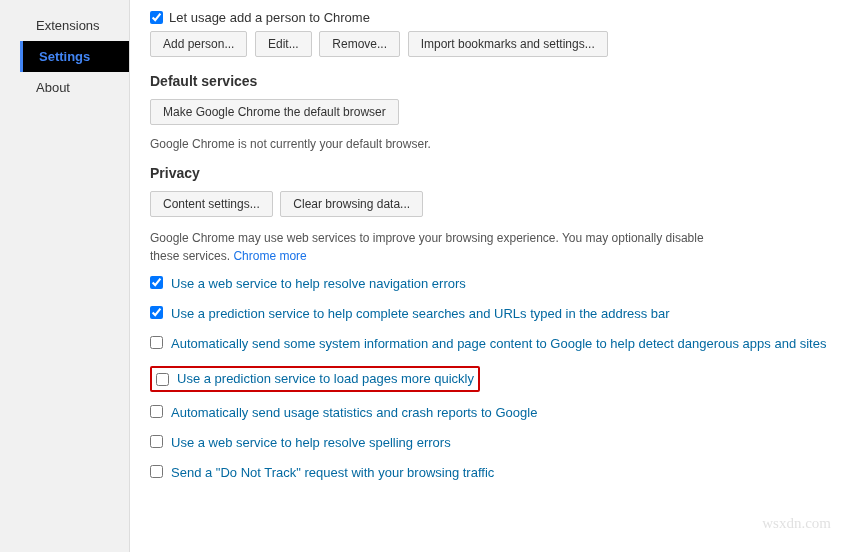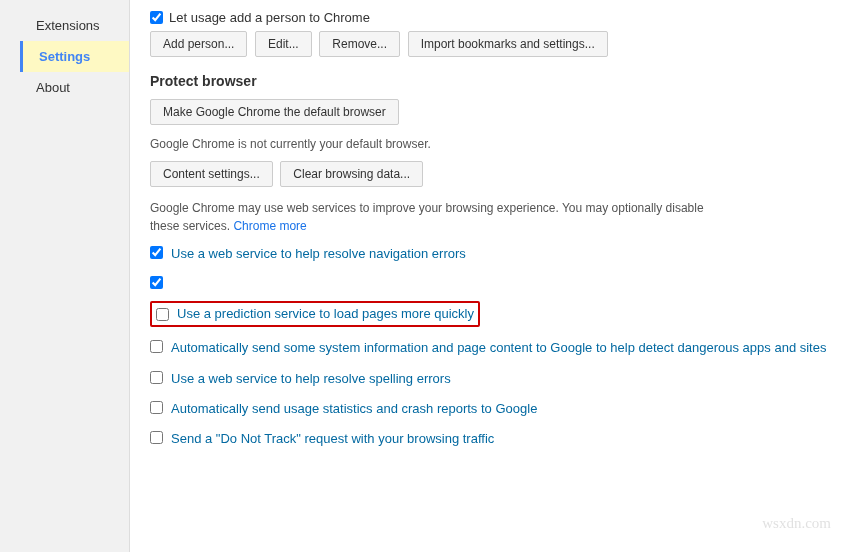--- a/index.html
+++ b/index.html
@@ -25,21 +25,21 @@
       flex-direction: column;
       padding-left: 20px;
     }
     .sidebar-item {
       padding: 8px 16px;
       cursor: pointer;
       font-size: 13px;
       color: #333;
     }
     .sidebar-item.active {
-      background: #fef9c3;
+      background: #000000;
       border-left: 3px solid #4285f4;
       color: #4285f4;
       font-weight: bold;
     }
 
     
     .main-content {
       flex: 1;
       overflow-y: auto;
       padding: 10px 20px 20px 20px;
@@ -169,68 +169,70 @@
     <span>Let usage add a person to Chrome</span>
   </div>
 
   <div class="person-buttons button-row">
     <button class="btn">Add person...</button>
     <button class="btn">Edit...</button>
     <button class="btn">Remove...</button>
     <button class="btn">Import bookmarks and settings...</button>
   </div>
 
-  <div class="section-title">Protect browser</div>
+  <div class="section-title">Default services</div>
   <div class="button-row">
     <button class="btn">Make Google Chrome the default browser</button>
   </div>
   <div class="description-text">Google Chrome is not currently your default browser.</div>
 
+  <div class="section-title">Privacy</div>
 
   <div class="button-row">
     <button class="btn">Content settings...</button>
     <button class="btn">Clear browsing data...</button>
   </div>
 
   <div class="privacy-desc">
     <span>Google Chrome may use web services to improve your browsing experience. You may optionally disable these services.</span>
     <a class="learn-more">Chrome more</a>
   </div>
 
   <div class="checkbox-row">
     <input type="checkbox" checked="" id="nav_errors" style="">
     <label class="checkbox-label" for="nav_errors">Use a web service to help resolve navigation errors</label>
   </div>
 
   <div class="checkbox-row">
     <input type="checkbox" checked="" id="prediction_searches" style="">
+    <label class="checkbox-label" for="prediction_searches">Use a prediction service to help complete searches and URLs typed in the address bar</label>
+  </div>
+
+  <div class="checkbox-row">
+    <input type="checkbox" id="auto_send" style="">
+    <label class="checkbox-label" for="auto_send">Automatically send some system information and page content to Google to help detect dangerous apps and sites</label>
   </div>
 
   <div class="checkbox-row">
     <div class="highlight-box">
       <input type="checkbox" id="prediction_load" style="margin-right: 8px; cursor: pointer;">
       <label class="checkbox-label" for="prediction_load">Use a prediction service to load pages more quickly</label>
     </div>
   </div>
 
-  <div class="checkbox-row">
-    <input type="checkbox" id="auto_send" style="">
-    <label class="checkbox-label" for="auto_send">Automatically send some system information and page content to Google to help detect dangerous apps and sites</label>
-  </div>
-
+
+  <div class="checkbox-row">
+    <input type="checkbox" id="usage_stats" style="">
+    <label class="checkbox-label" for="usage_stats">Automatically send usage statistics and crash reports to Google</label>
+  </div>
 
   <div class="checkbox-row">
     <input type="checkbox" id="spelling_service" style="">
     <label class="checkbox-label" for="spelling_service">Use a web service to help resolve spelling errors</label>
   </div>
 
   <div class="checkbox-row">
-    <input type="checkbox" id="usage_stats" style="">
-    <label class="checkbox-label" for="usage_stats">Automatically send usage statistics and crash reports to Google</label>
-  </div>
-
-  <div class="checkbox-row">
     <input type="checkbox" id="do_not_track" style="">
     <label class="checkbox-label" for="do_not_track">Send a "Do Not Track" request with your browsing traffic</label>
   </div>
 
   <div class="watermark">wsxdn.com</div>
 </div>
 
 </body></html>

